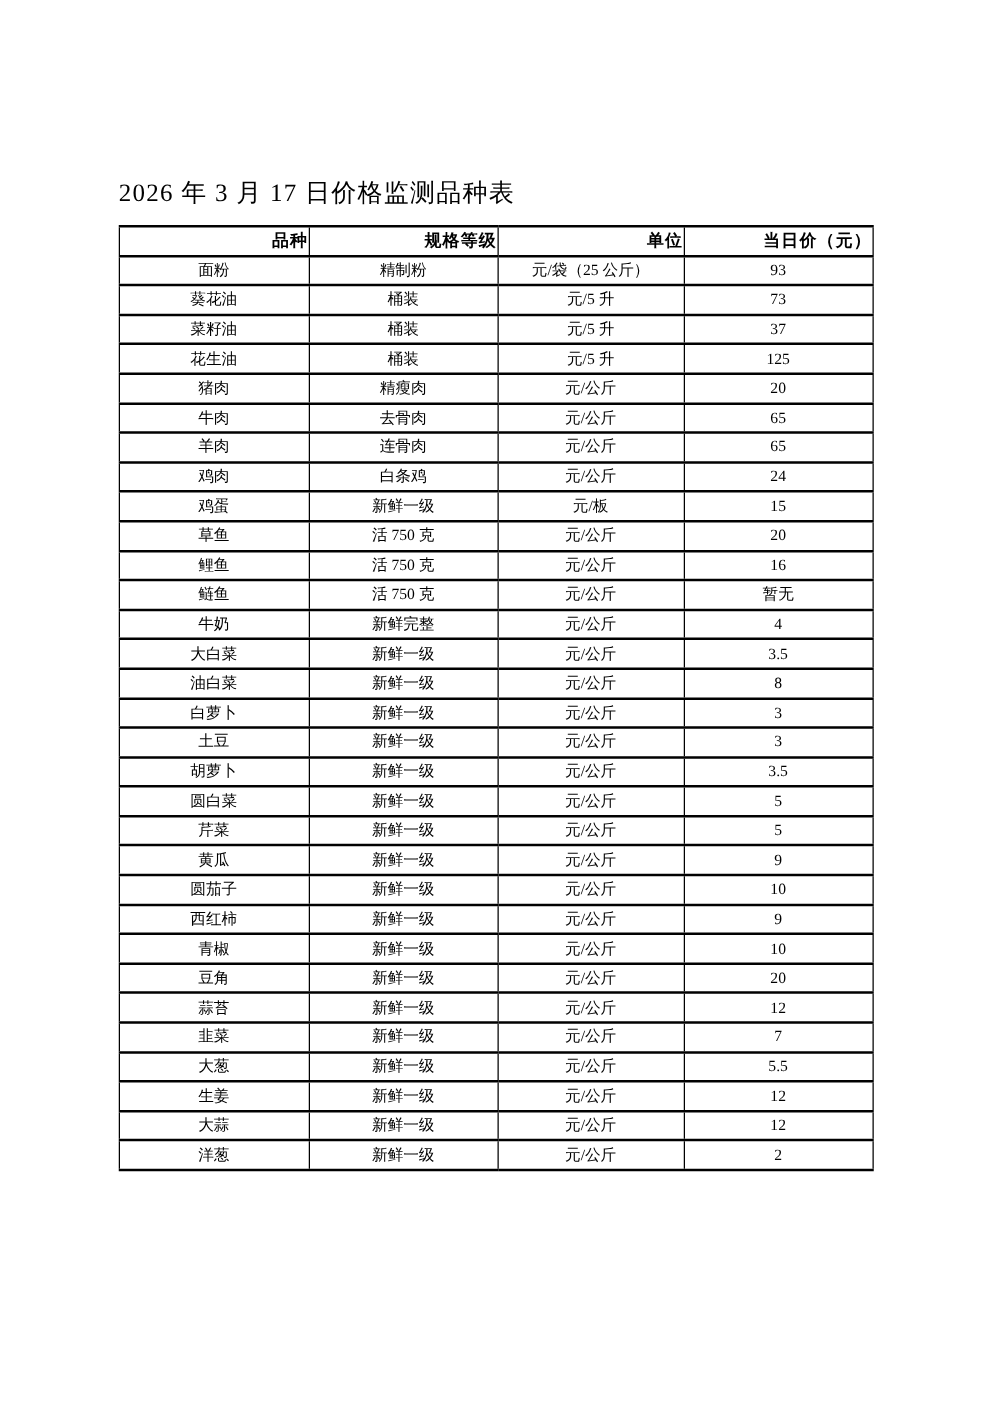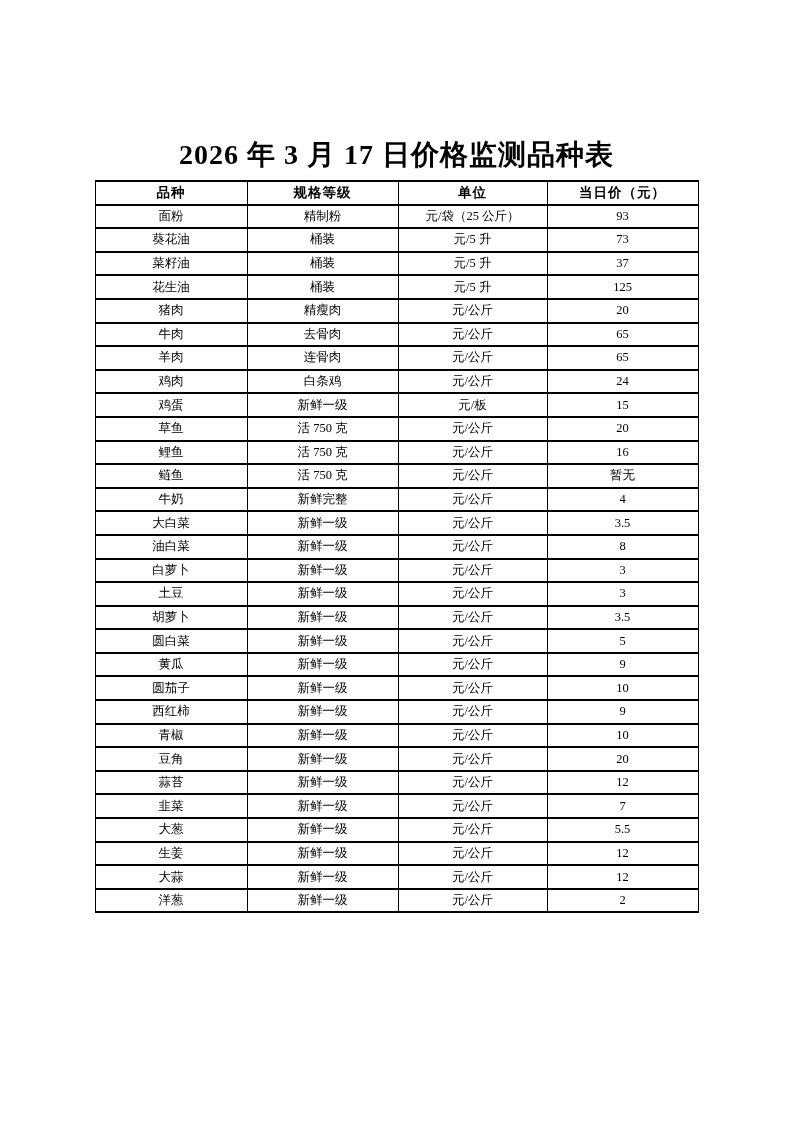--- a/index.html
+++ b/index.html
@@ -16,24 +16,23 @@
   .doc-page {
     width: 793px;
     height: 1122px;
     box-sizing: border-box;
     padding-top: 140px;
     background: #ffffff;
   }
   .doc-title {
     margin: 0 auto 10px auto;
     width: 603px;
-    text-align: center;
-    font-size: 28px;
+    font-size: 20px;
     line-height: 30px;
-    font-weight: bold;
+    font-weight: normal;
     letter-spacing: 1px;
     white-space: nowrap;
   }
   table.price-table {
     width: 603px;
     margin: 0 auto;
     border-collapse: collapse;
     table-layout: fixed;
   }
   table.price-table th,
@@ -46,20 +45,21 @@
     padding: 0;
     text-align: center;
     vertical-align: middle;
     overflow: hidden;
     white-space: nowrap;
   }
   table.price-table th {
     font-size: 13.5px;
     font-weight: bold;
     letter-spacing: 1px;
+    text-align: right;
   }
   table.price-table td {
     font-size: 12.5px;
     font-weight: normal;
   }
 </style>
 </head>
 <body>
 
 <main class="doc-page">
@@ -189,20 +189,26 @@
           <td>元/公斤</td>
           <td>3.5</td>
         </tr>
         <tr>
           <td>圆白菜</td>
           <td>新鲜一级</td>
           <td>元/公斤</td>
           <td>5</td>
         </tr>
         <tr>
+          <td>芹菜</td>
+          <td>新鲜一级</td>
+          <td>元/公斤</td>
+          <td>5</td>
+        </tr>
+        <tr>
           <td>黄瓜</td>
           <td>新鲜一级</td>
           <td>元/公斤</td>
           <td>9</td>
         </tr>
         <tr>
           <td>圆茄子</td>
           <td>新鲜一级</td>
           <td>元/公斤</td>
           <td>10</td>

